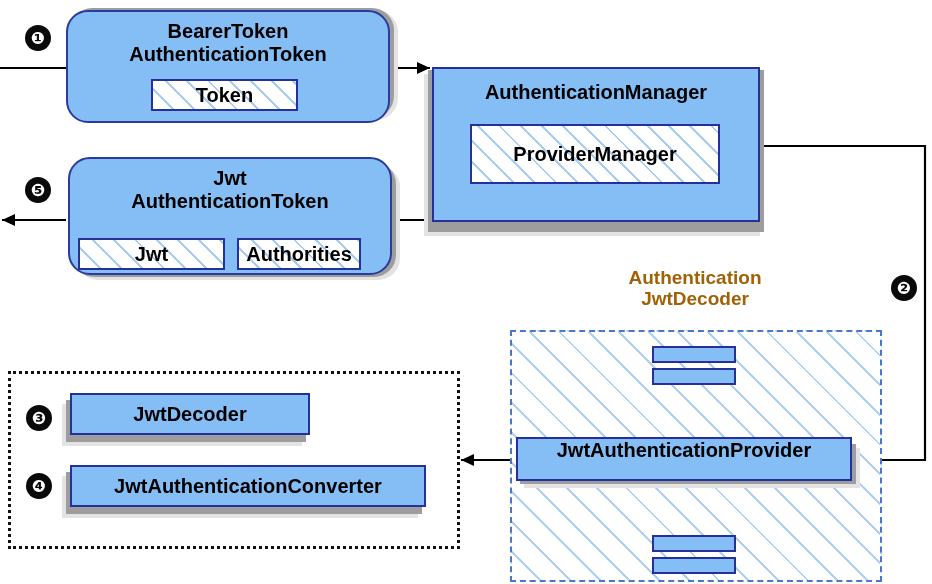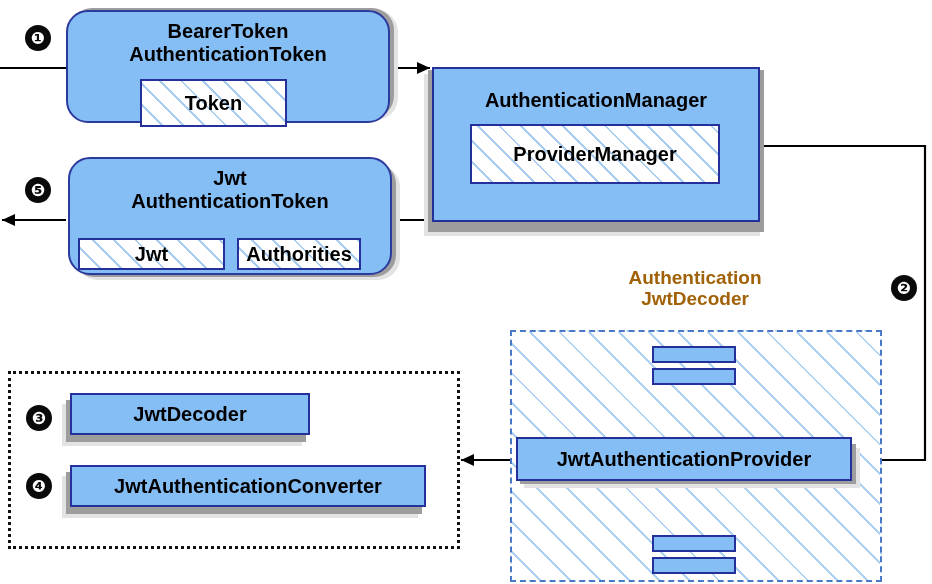--- a/index.html
+++ b/index.html
@@ -176,42 +176,42 @@
 
   <div class="bar" style="left:652px; top:346px; width:84px; height:17px;"></div>
   <div class="bar" style="left:652px; top:368px; width:84px; height:17px;"></div>
 
   <div class="bar" style="left:652px; top:535px; width:84px; height:17px;"></div>
   <div class="bar" style="left:652px; top:557px; width:84px; height:17px;"></div>
 
   <div class="shadow-light" style="left:524px; top:448px; width:336px; height:40px;"></div>
   <div class="shadow-dark" style="left:520px; top:444px; width:336px; height:40px;"></div>
   <div class="node" style="left:516px; top:437px; width:336px; height:44px;
-       justify-content:center;">
+       justify-content:flex-start;">
     <span class="node-title" style="font-size:20px;">JwtAuthenticationProvider</span>
   </div>
 
   <div class="shadow-light" style="left:424px; top:74px; width:336px; height:162px;"></div>
   <div class="shadow-dark" style="left:428px; top:70px; width:336px; height:162px;"></div>
   <div class="node" style="left:432px; top:67px; width:328px; height:155px;">
-    <span class="node-title" style="font-size:20px; margin-top:20px;">AuthenticationManager</span>
+    <span class="node-title" style="font-size:20px; margin-top:12px;">AuthenticationManager</span>
   </div>
   <div class="hatchbox" style="left:470px; top:124px; width:250px; height:60px; font-size:20px;">
     <span>ProviderManager</span>
   </div>
 
   <div class="shadow-light rnd" style="left:74px; top:10px; width:324px; height:110px;"></div>
   <div class="shadow-dark rnd" style="left:70px; top:8px; width:324px; height:110px;"></div>
   <div class="node rounded" style="left:66px; top:2px; width:324px; height:113px;margin-top:8px;">
     <div class="node-title" style="font-size:20px; margin-top:8px;">
       <div>BearerToken</div>
       <div>AuthenticationToken</div>
     </div>
   </div>
-  <div class="hatchbox" style="left:140px; top:79px; width:147px; height:48px; font-size:20px;">
+  <div class="hatchbox" style="left:151px; top:79px; width:147px; height:32px; font-size:20px;">
     <span>Token</span>
   </div>
 
   <div class="shadow-light rnd" style="left:76px; top:165px; width:324px; height:115px;"></div>
   <div class="shadow-dark rnd" style="left:72px; top:162px; width:324px; height:115px;"></div>
   <div class="node rounded" style="left:68px; top:157px; width:324px; height:118px;">
     <div class="node-title" style="font-size:20px; margin-top:8px;">
       <div>Jwt</div>
       <div>AuthenticationToken</div>
     </div>

